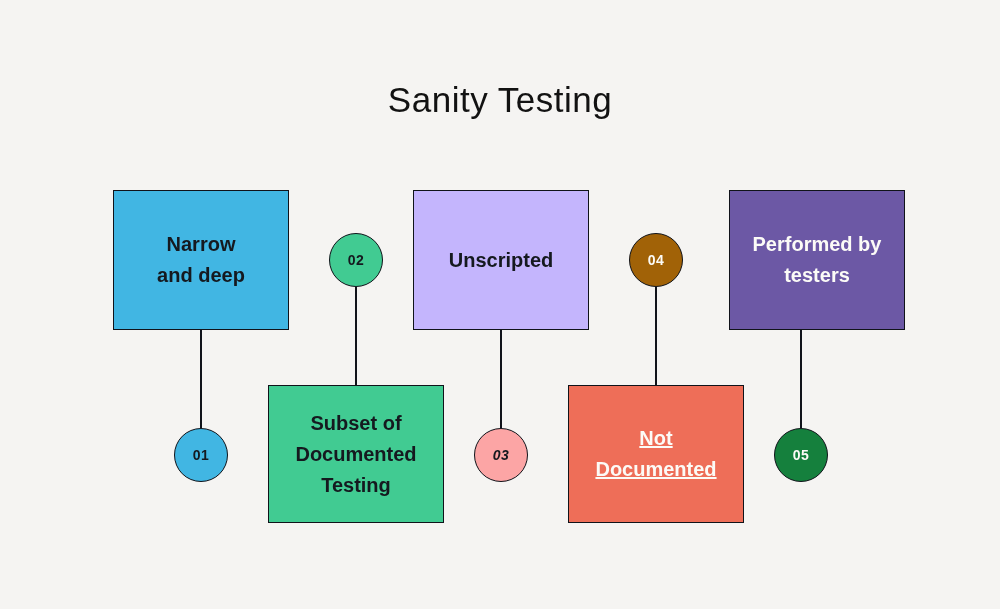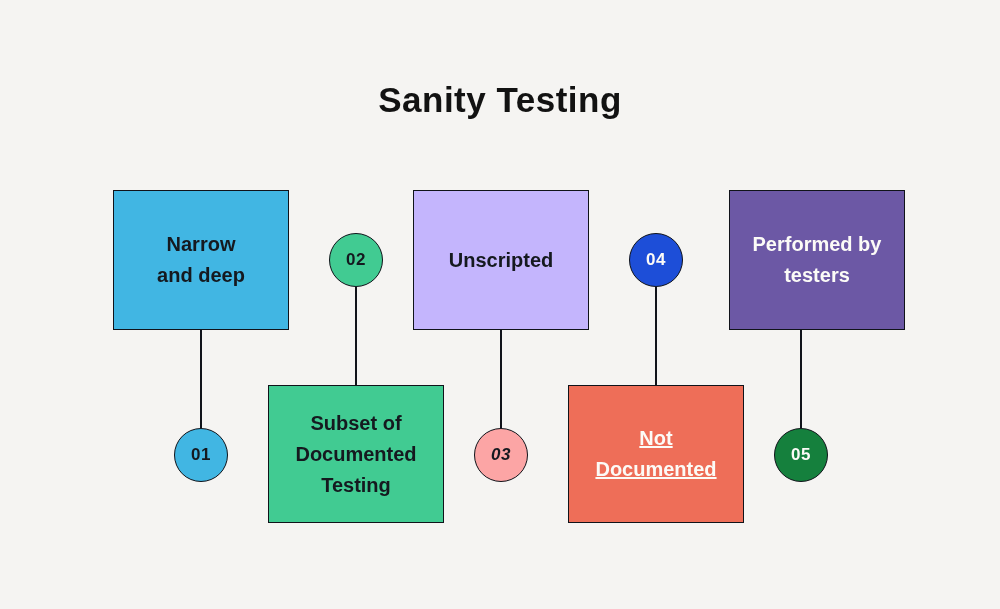--- a/index.html
+++ b/index.html
@@ -17,21 +17,21 @@
     background: #f5f4f2;
   }
   .diagram-title {
     position: absolute;
     top: 80px;
     left: 0;
     width: 100%;
     margin: 0;
     text-align: center;
     font-size: 35px;
-    font-weight: 700;
+    font-weight: 400;
     letter-spacing: 0.5px;
     color: #121212;
   }
   .item {
     position: absolute;
     inset: 0;
     pointer-events: none;
   }
   .col1 { --cx: 201px; }
   .col2 { --cx: 356px; }
@@ -68,21 +68,21 @@
     position: absolute;
     left: calc(var(--cx) - 27px);
     width: 54px;
     height: 54px;
     border-radius: 50%;
     border: 1.6px solid #10131a;
     box-sizing: border-box;
     display: flex;
     align-items: center;
     justify-content: center;
-    font-size: 17px;
+    font-size: 14px;
     font-weight: 700;
     letter-spacing: 0.5px;
   }
   .circle-top    { top: 233px; }
   .circle-bottom { top: 428px; align-items: center; }
 
   .connector {
     position: absolute;
     left: calc(var(--cx) - 0.75px);
     width: 1.5px;
@@ -122,21 +122,21 @@
     <div class="box box-top" style="background: #c4b5fd; color: rgb(21, 25, 31);">
       <span class="box-label">Unscripted</span>
     </div>
     <div class="connector line-from-box"></div>
     <div class="num-circle circle-bottom" style="background: #fca5a5; color: rgb(21, 25, 31); font-style: italic;">
       <span>03</span>
     </div>
   </div>
 
   <div class="item col4">
-    <div class="num-circle circle-top" style="background: #1d4ed8; color: rgb(252, 251, 247);">
+    <div class="num-circle circle-top" style="background: #a16207; color: rgb(252, 251, 247);">
       <span>04</span>
     </div>
     <div class="connector line-from-circle"></div>
     <div class="box box-bottom" style="background: rgb(238, 110, 88); color: rgb(252, 251, 247);">
       <span class="box-label">Not Documented</span>
     </div>
   </div>
 
   <div class="item col5">
     <div class="box box-top" style="background: rgb(108, 88, 165); color: rgb(252, 251, 247); margin-left: 16px;">

